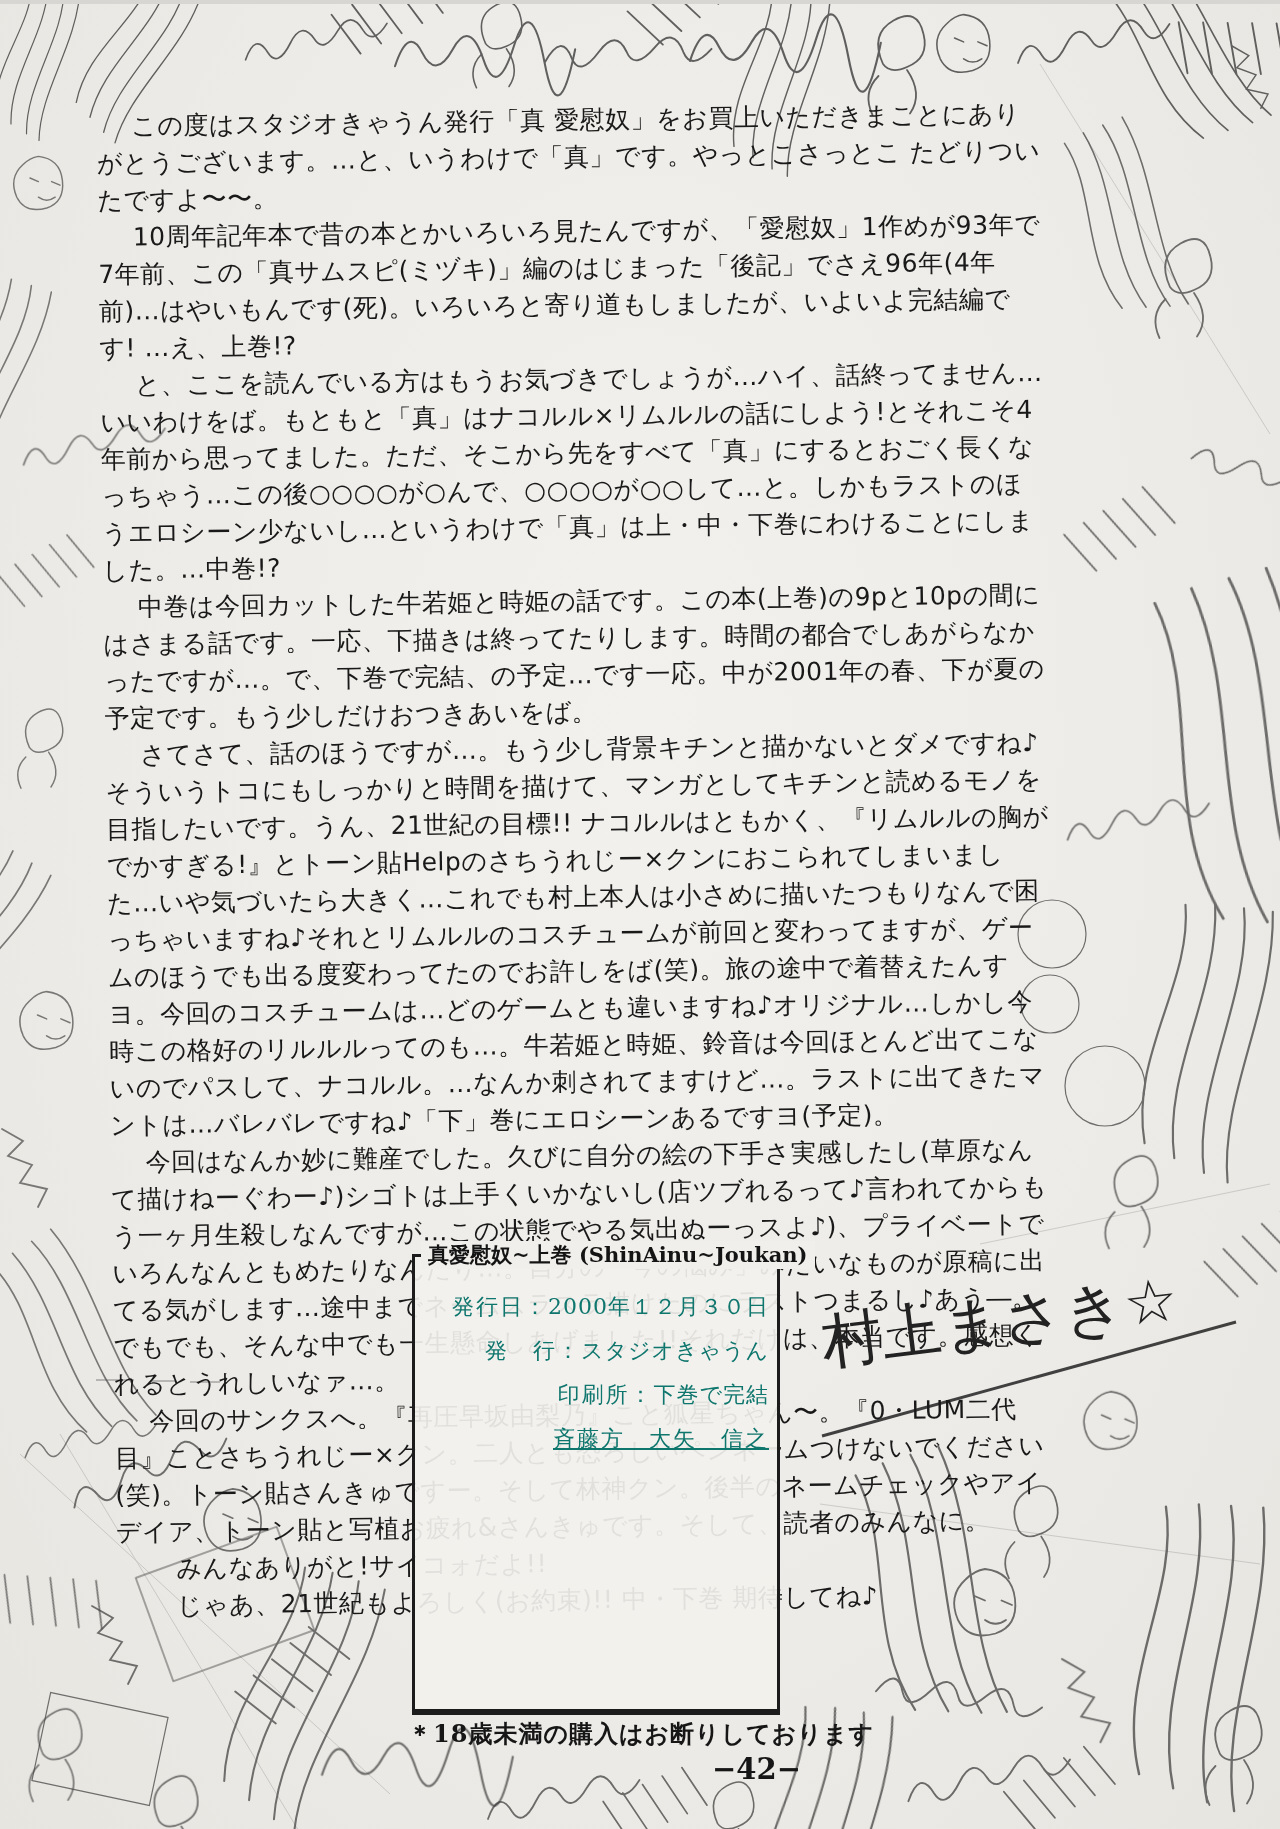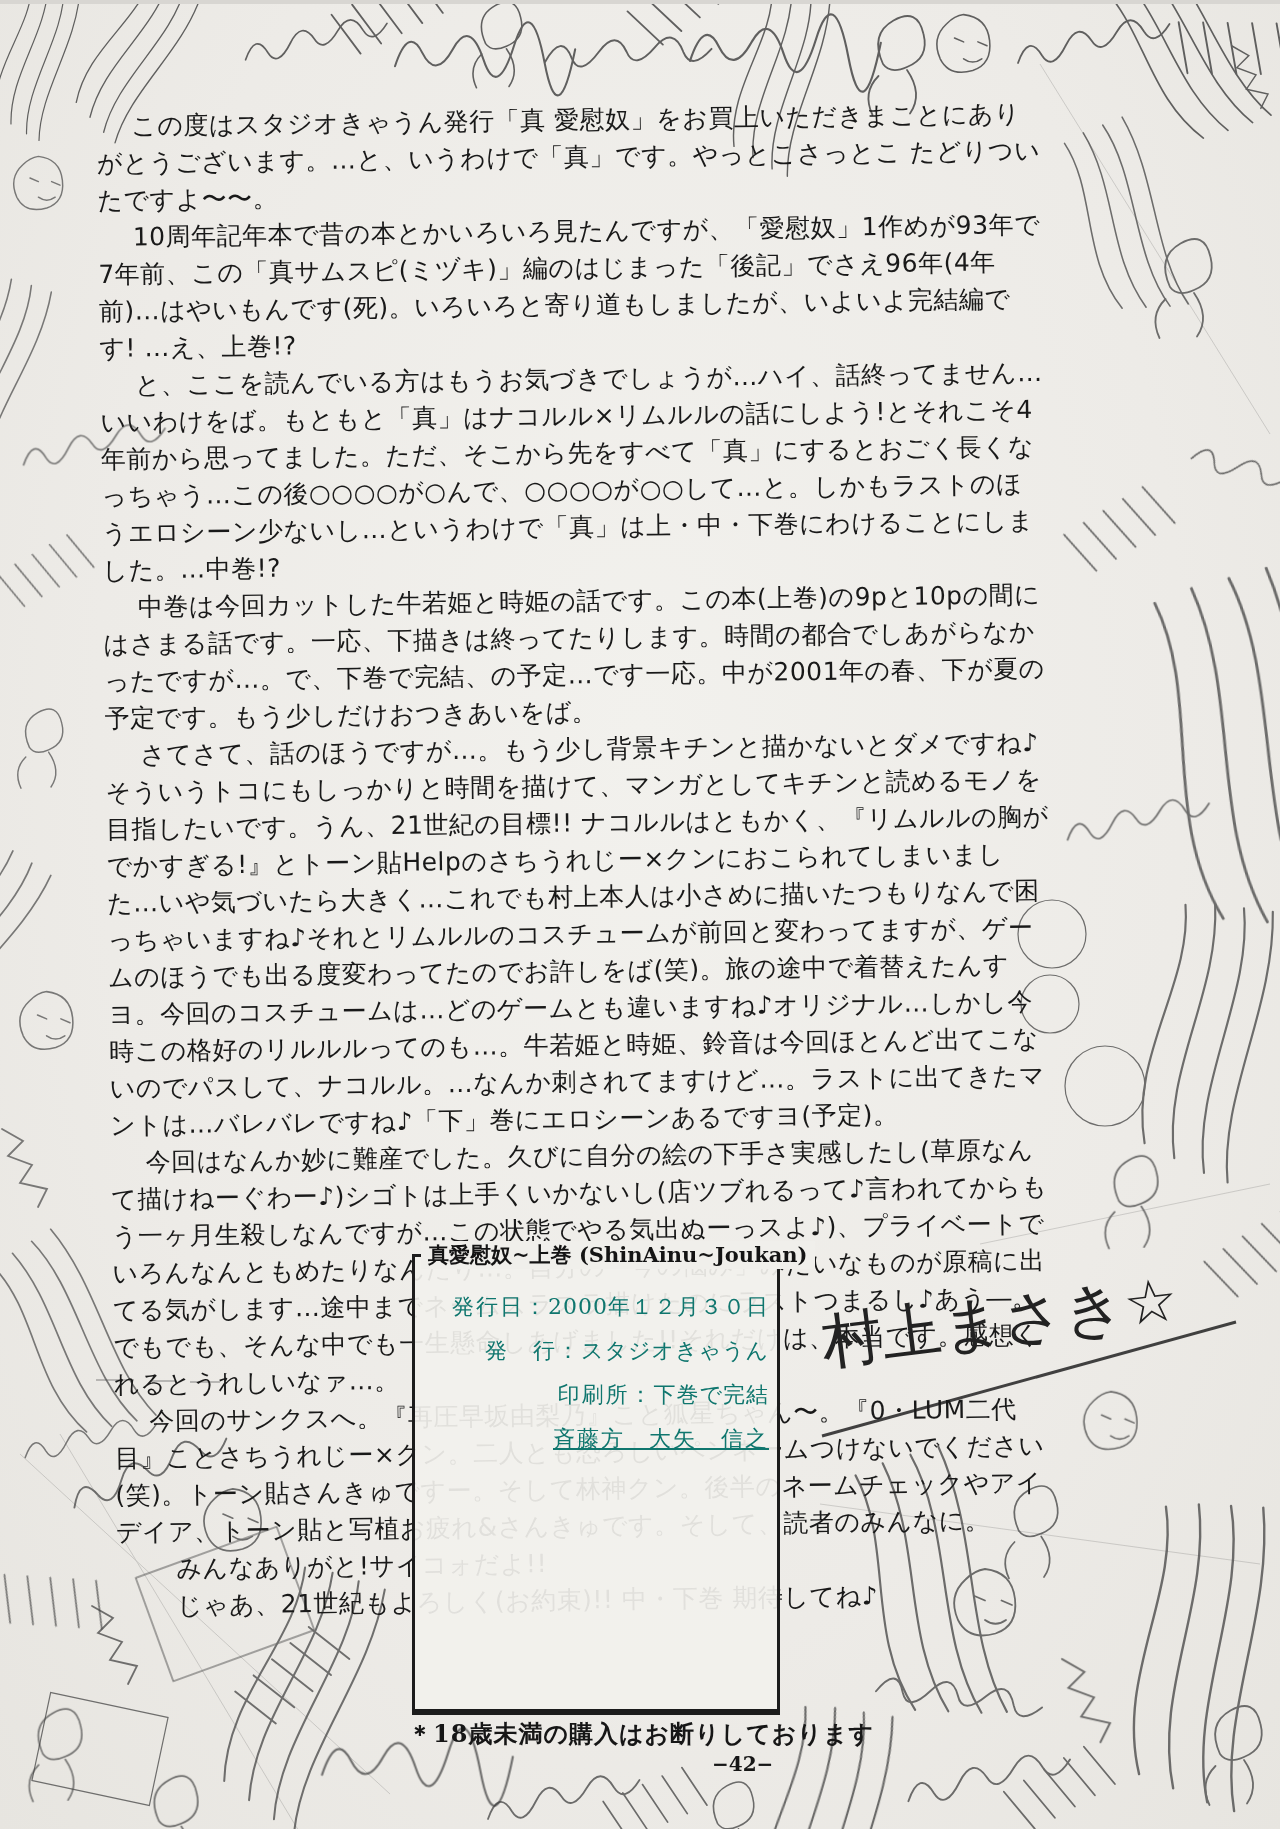--- a/index.html
+++ b/index.html
@@ -55,21 +55,21 @@
   .age-notice{
     position:absolute;left:408px;top:1714px;
     font-family:"DejaVu Serif","Liberation Serif",serif;
     font-size:24px;font-weight:600;letter-spacing:1px;color:#161616;z-index:2;
     white-space:nowrap;
     text-align:center;
   }
   .page-number{
     position:absolute;left:712px;top:1748px;
     font-family:"DejaVu Serif","Liberation Serif",serif;
-    font-size:20px;font-weight:600;color:#161616;z-index:2;
+    font-size:29px;font-weight:600;color:#161616;z-index:2;
   }
 </style>
 </head>
 <body>
 
 <div class="page">
 
   <svg class="sketch-layer" width="1280" height="1829" viewBox="0 0 1280 1829" aria-hidden="true">
     <defs>
       <path id="sqg" d="M0,16 Q8,-8 16,8 T34,6 T52,12 T70,4 T88,14 T106,6" fill="none"></path>

